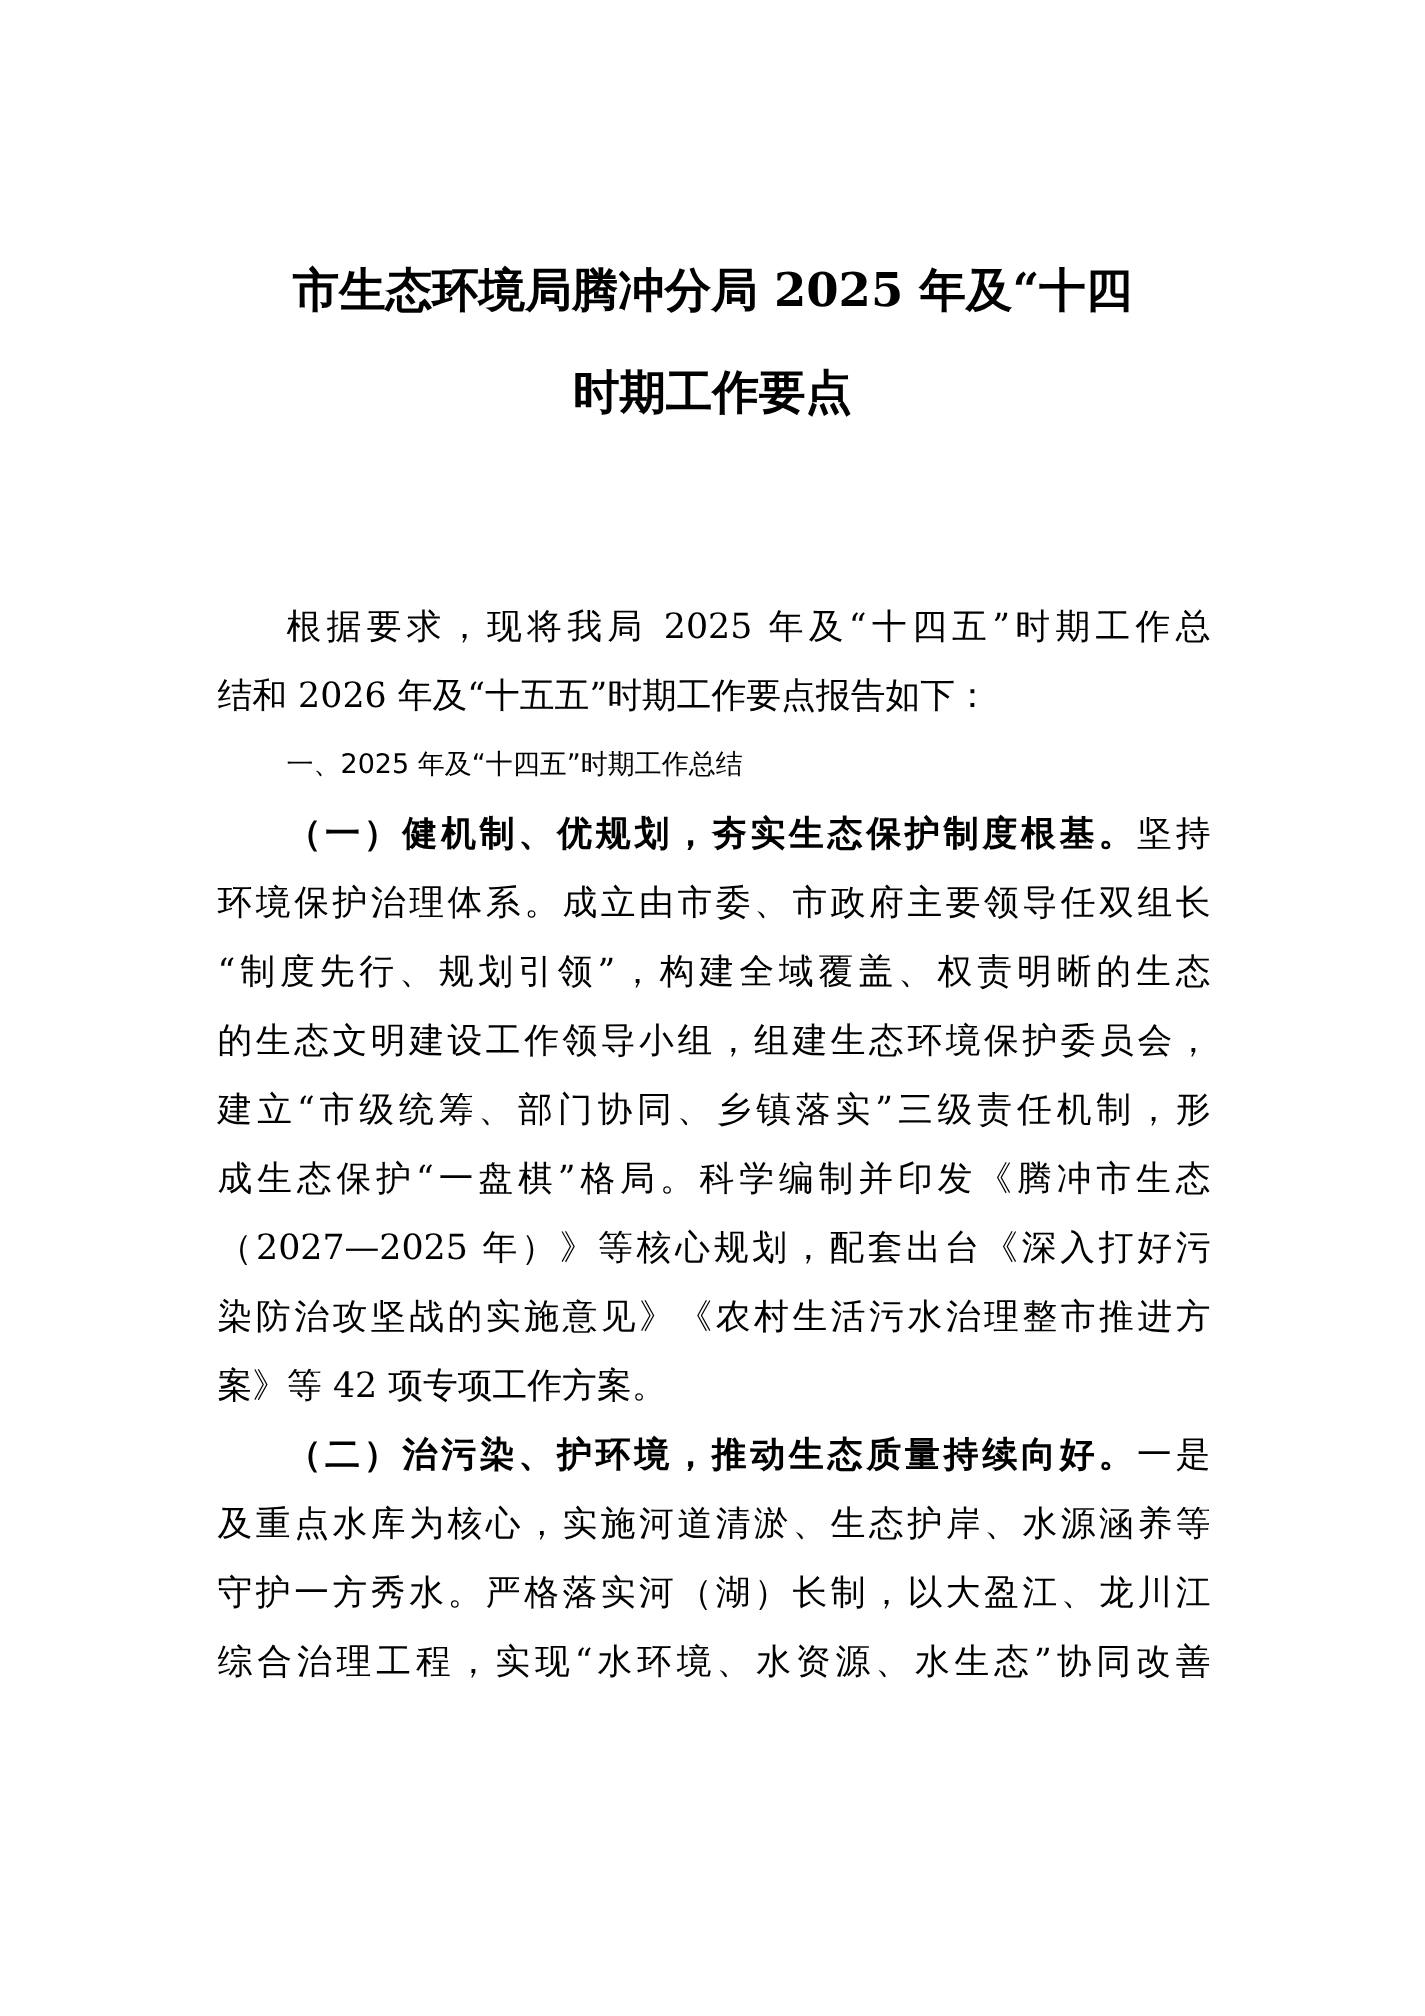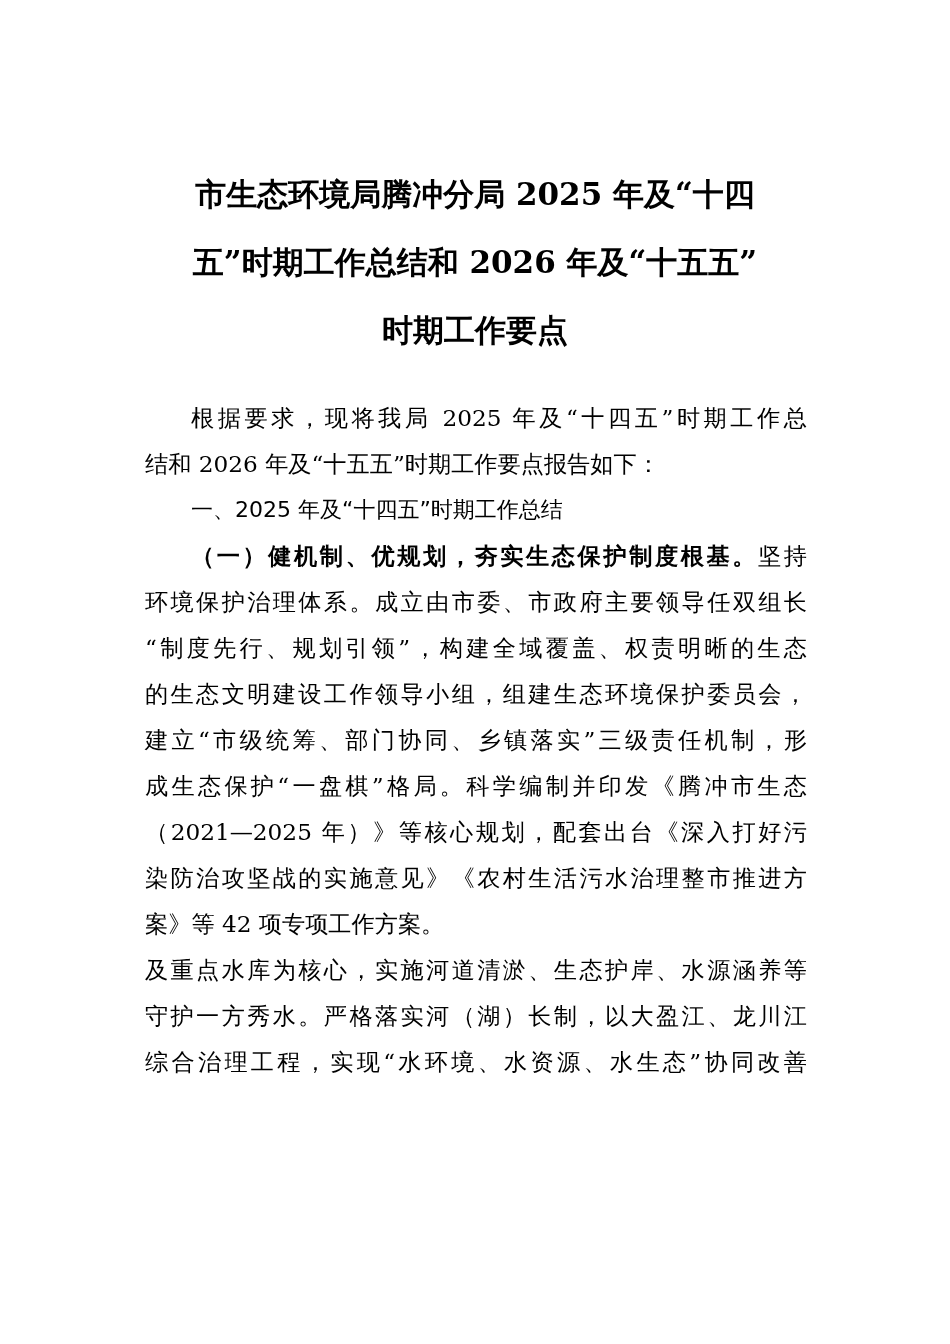--- a/index.html
+++ b/index.html
@@ -54,53 +54,53 @@
       height: 46px;
     }
     .line.last {
       text-align-last: left;
     }
     .indent {
       padding-left: 46px;
     }
     .h1 {
       font-family: "DejaVu Sans", "Liberation Sans", sans-serif;
-      font-size: 22px;
+      font-size: 18px;
       text-align-last: left;
     }
     .bold-lead {
       font-weight: bold;
     }
   </style>
 </head>
 <body>
 
 <div class="page">
 
   <div class="title">
     <span class="tline">市生态环境局腾冲分局 2025 年及“十四</span>
-    <span class="tline">五”时期工作总结和 2026 年及“十五五”</span>
     <span class="tline">时期工作要点</span>
   </div>
 
   <div class="body">
 
     <span class="line indent">根据要求，现将我局 2025 年及“十四五”时期工作总</span>
     <span class="line last">结和 2026 年及“十五五”时期工作要点报告如下：</span>
 
     <span class="line indent h1 last">一、2025 年及“十四五”时期工作总结</span>
 
     <span class="line indent"><span class="bold-lead">（一）健机制、优规划，夯实生态保护制度根基。</span><span>坚持</span></span>
     <span class="line">环境保护治理体系。成立由市委、市政府主要领导任双组长</span>
     <span class="line">“制度先行、规划引领”，构建全域覆盖、权责明晰的生态</span>
     <span class="line">的生态文明建设工作领导小组，组建生态环境保护委员会，</span>
     <span class="line">建立“市级统筹、部门协同、乡镇落实”三级责任机制，形</span>
     <span class="line">成生态保护“一盘棋”格局。科学编制并印发《腾冲市生态</span>
-    <span class="line">（2021—2025 年）》等核心规划，配套出台《深入打好污</span>
+    <span class="line">（2027—2025 年）》等核心规划，配套出台《深入打好污</span>
     <span class="line">染防治攻坚战的实施意见》《农村生活污水治理整市推进方</span>
     <span class="line last">案》等 42 项专项工作方案。</span>
 
+    <span class="line indent"><span class="bold-lead">（二）治污染、护环境，推动生态质量持续向好。</span><span>一是</span></span>
     <span class="line">及重点水库为核心，实施河道清淤、生态护岸、水源涵养等</span>
     <span class="line">守护一方秀水。严格落实河（湖）长制，以大盈江、龙川江</span>
     <span class="line">综合治理工程，实现“水环境、水资源、水生态”协同改善</span>
 
   </div>
 </div>
 
 </body></html>

